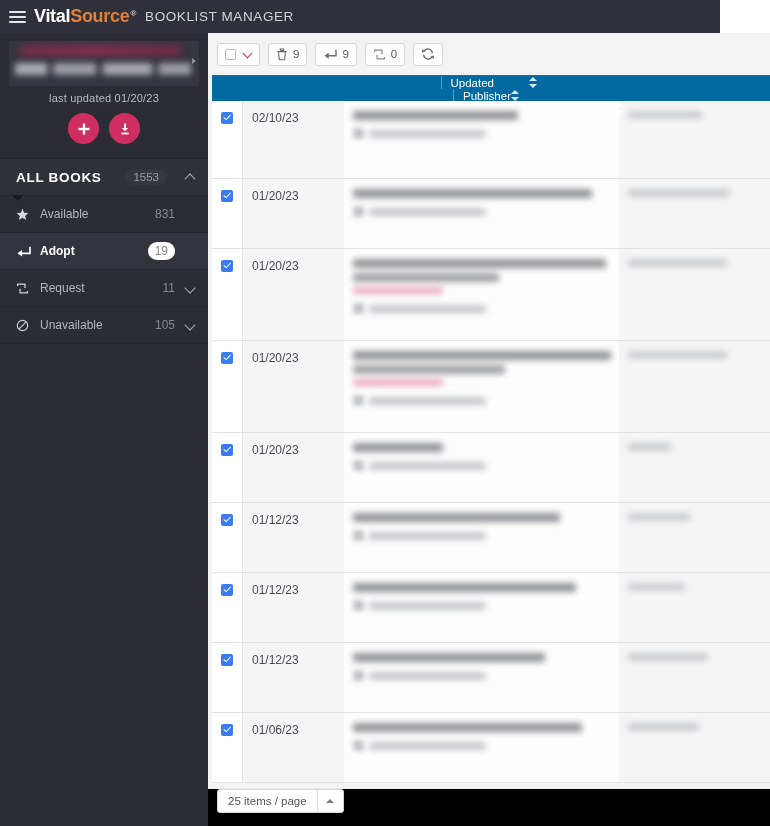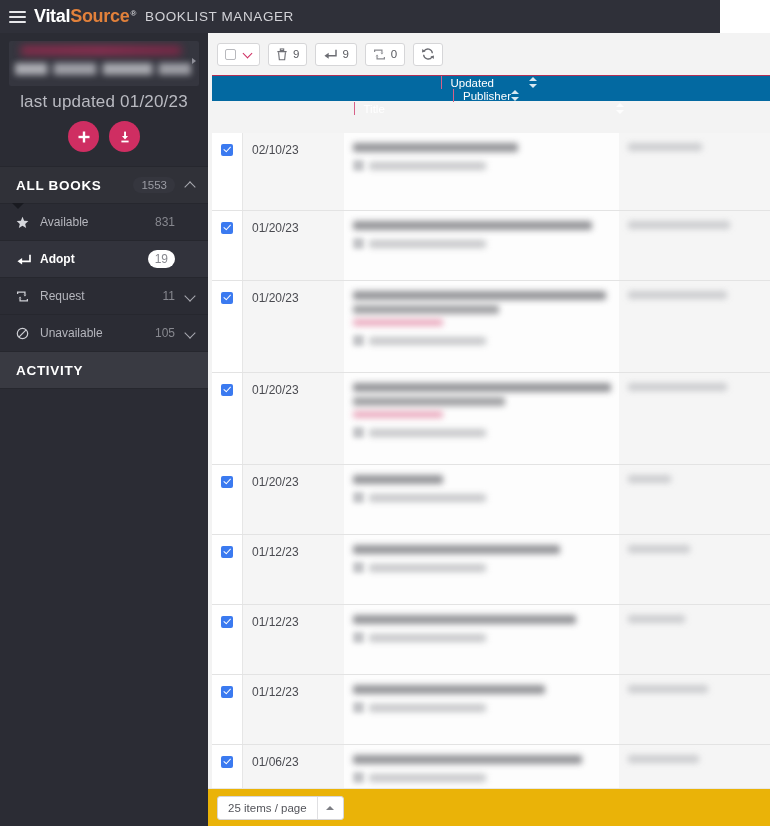--- a/index.html
+++ b/index.html
@@ -47,37 +47,38 @@
   .acct-blur-2 {
     position: absolute; left: 6px; top: 22px; width: 176px; height: 12px;
     background: linear-gradient(90deg,#b9bac0 0 18%, #45464f 18% 22%, #a9aab1 22% 46%, #3f4049 46% 50%, #b4b5bb 50% 78%, #44454e 78% 82%, #a8a9b0 82% 100%);
     filter: blur(3.2px); opacity: .9;
   }
   .acct-caret {
     position: absolute; right: 3px; top: 17px; width: 0; height: 0;
     border-left: 4px solid #8e8f98; border-top: 3.5px solid transparent; border-bottom: 3.5px solid transparent;
   }
   .last-updated {
-    text-align: center; color: #b9bac1; font-size: 17px; margin-top: 6px; letter-spacing: .2px;
+    text-align: center; color: #b9bac1; font-size: 11px; margin-top: 6px; letter-spacing: .2px;
   }
   .circle-actions {
     display: flex; justify-content: center; gap: 10px; margin-top: 9px;
   }
   .circle-btn {
     width: 31px; height: 31px; border-radius: 50%; background: #cf2e62;
     display: flex; align-items: center; justify-content: center; cursor: pointer;
     border: none;
   }
   .circle-btn svg { display: block; }
 
   .nav-section-head {
     margin-top: 14px; height: 38px; background: #303138;
     display: flex; align-items: center; padding: 0 12px 0 16px;
     border-top: 1px solid #26272e; border-bottom: 1px solid #26272e;
     cursor: pointer;
+    gap: 8px;
   }
   .nav-section-head .label {
     color: #ffffff; font-size: 13.5px; font-weight: bold; letter-spacing: .7px; flex: 1;
   }
   .nav-count-pill {
     color: #9b9ca4; font-size: 11.5px; background: #35363e;
     border-radius: 9px; padding: 2px 8px; margin-right: 10px;
   }
   .chev { width: 11px; height: 11px; position: relative; }
   .chev::before {
@@ -194,21 +195,21 @@
   .bl-title2 { height: 9px; background: #6f7074; opacity: .66; margin-bottom: 5px; }
   .bl-link { height: 7px; background: #e38aa6; opacity: .72; margin-bottom: 9px; }
   .bl-meta { height: 8px; background: #b9babd; opacity: .8; }
   .bl-meta-row { display: flex; align-items: center; gap: 5px; margin-top: 8px; }
   .bl-meta-ico { width: 11px; height: 11px; background: #c2c3c6; filter: blur(2.6px); border-radius: 2px; }
   .bl-pub { height: 8px; background: #c4c5c8; opacity: .85; filter: blur(3px); border-radius: 2px; }
 
   
   .footer {
     position: absolute; left: 0; bottom: 0; width: 562px; height: 38px;
-    background: #eab308; display: flex; align-items: center; padding-left: 9px;
+    background: #000000; display: flex; align-items: flex-start; padding-left: 9px;
     border-top: 1px solid #e7e7e7;
   }
   .pager {
     display: flex; height: 24px; border: 1px solid #d6d6d8; border-radius: 3px;
     background: #ffffff; overflow: hidden; cursor: pointer;
   }
   .pager .lbl {
     display: flex; align-items: center; padding: 0 10px; font-size: 11.5px; color: #53545a;
   }
   .pager .caret-btn {
@@ -311,23 +312,20 @@
         <svg width="13" height="13" viewBox="0 0 16 16">
           <circle cx="8" cy="8" r="6.4" fill="none" stroke="#cdced3" stroke-width="1.5"></circle>
           <line x1="3.6" y1="12.4" x2="12.4" y2="3.6" stroke="#cdced3" stroke-width="1.5"></line>
         </svg>
       </div>
       <div class="name">Unavailable</div>
       <div class="cnt">105</div>
       <div class="chev down"></div>
     </div>
 
-    <div class="activity-head">
-      <span>ACTIVITY</span>
-    </div>
   </div>
 
   <div class="main">
 
     <div class="toolbar">
       <div class="tb-btn tb-select">
         <div class="mini-checkbox"></div>
         <div class="pink-chev"></div>
       </div>
 
@@ -378,21 +376,21 @@
         <div class="th pub">
           <span class="txt">Publisher</span>
           <span class="sort"></span>
         </div>
         <div class="th title">
           <span class="txt">Title</span>
           <span class="sort"></span>
         </div>
       </div>
       <div id="tbody">
-          <div class="row" style="min-height: 78px; margin-top: 32px;">
+          <div class="row" style="min-height: 78px;">
             <div class="cell sel">
               <div class="cb"></div>
             </div>
             <div class="cell upd">02/10/23</div>
             <div class="cell title">
               <div class="blur-line bl-title" style="width: 62%;"></div>
               <div class="bl-meta-row">
                 <div class="bl-meta-ico"></div>
                 <div class="blur-line bl-meta" style="width: 44%;"></div>
               </div>

